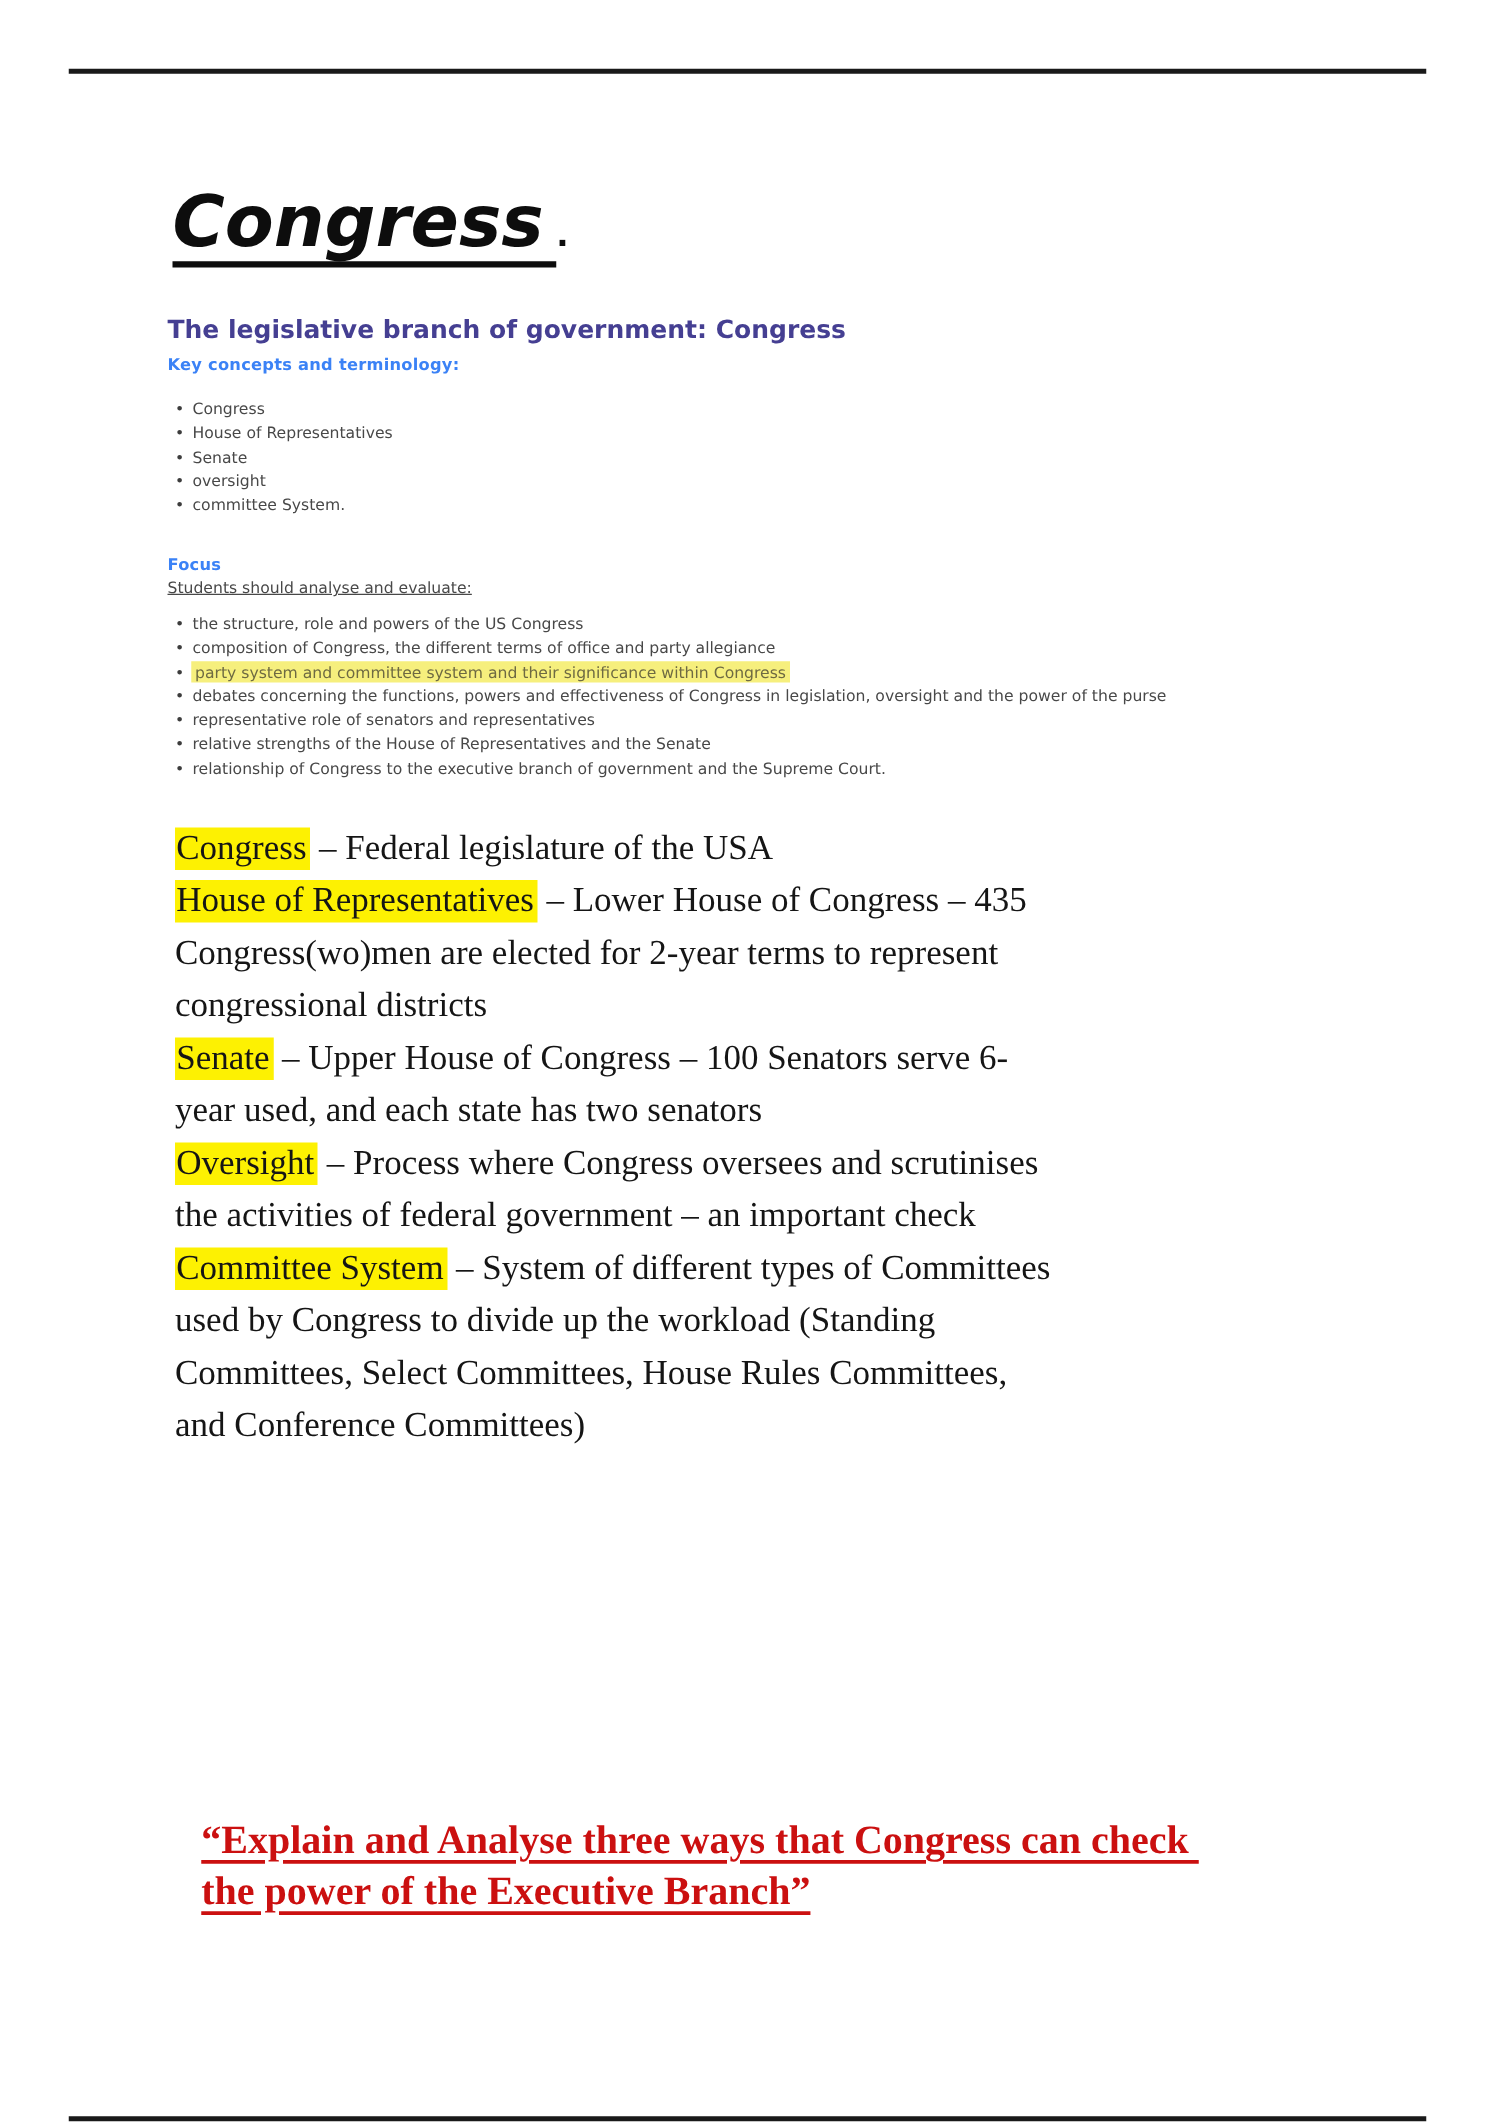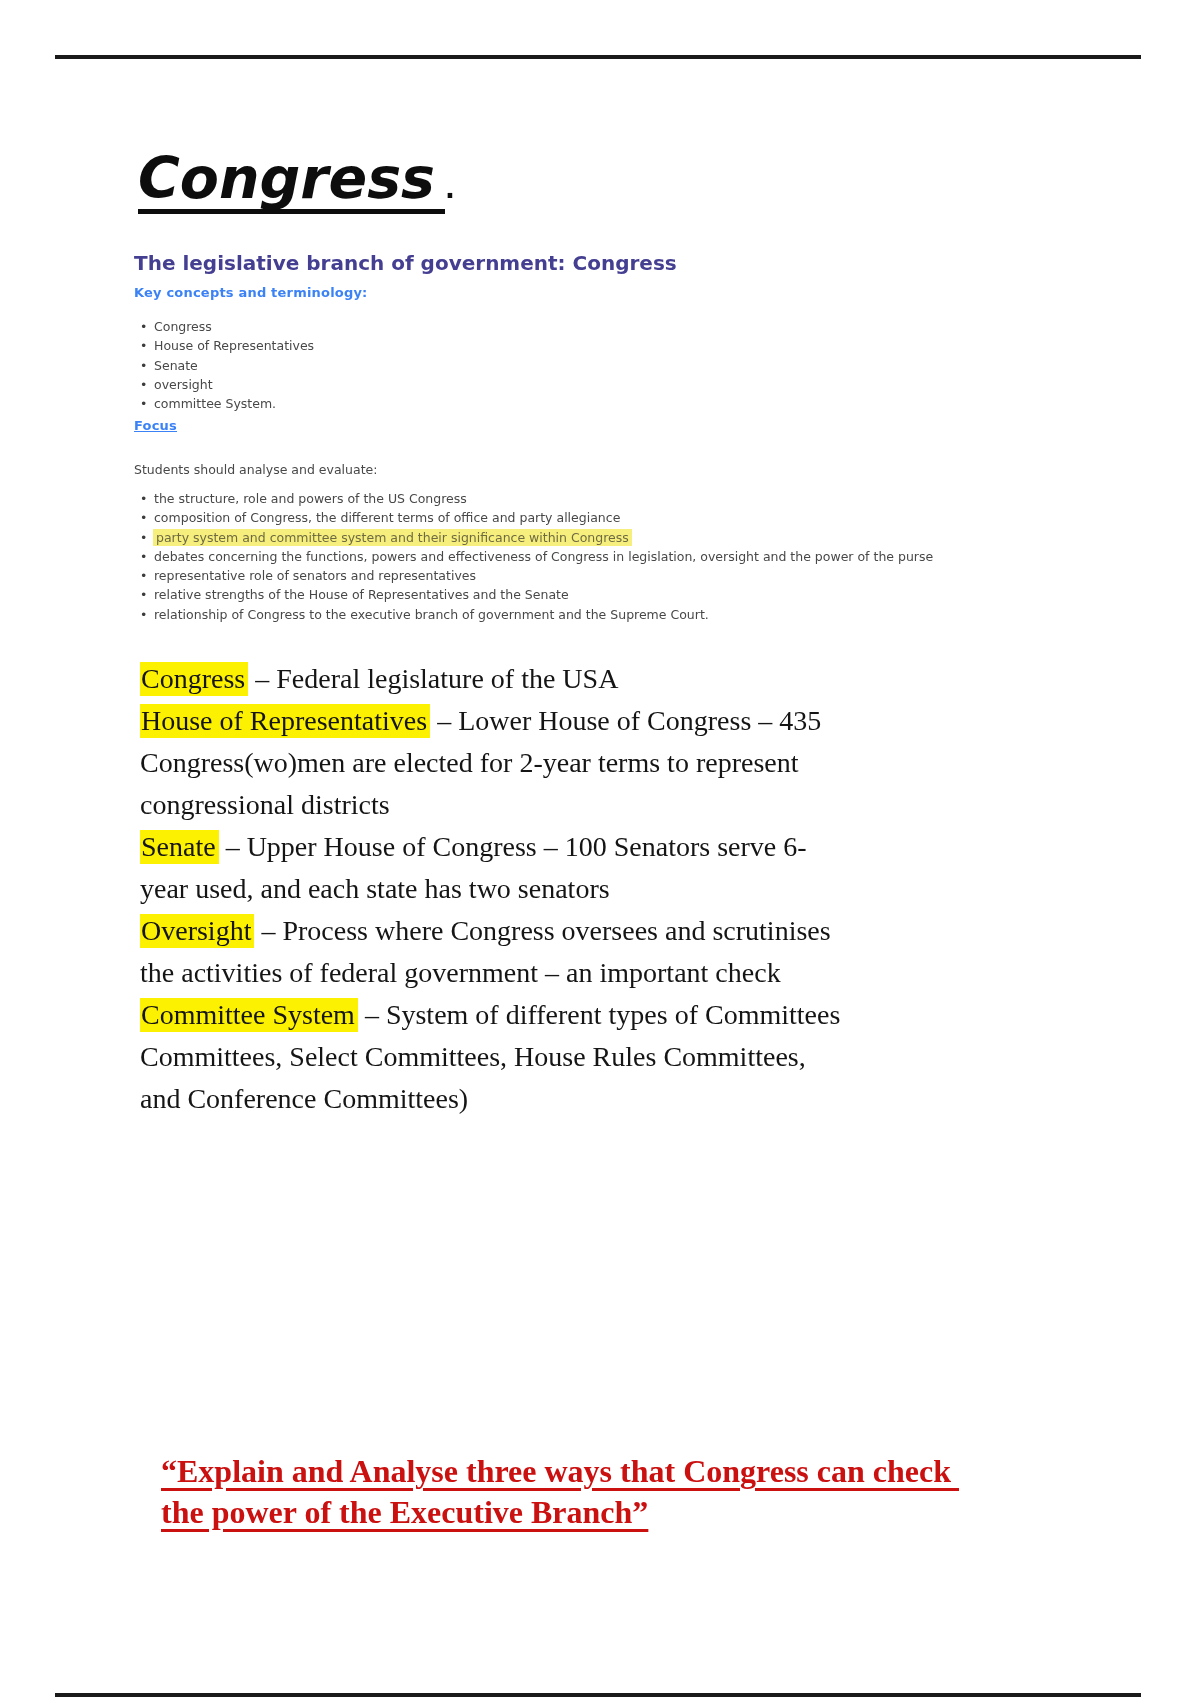--- a/index.html
+++ b/index.html
@@ -57,28 +57,29 @@
   .mini-heading{
     position:absolute;
     left:134px;
     font-size:13px;
     font-weight:bold;
     color:#3b82f6;
     letter-spacing:0.2px;
     white-space:nowrap;
   }
   .kc-heading{top:285px;}
-  .focus-heading{top:418px;text-decoration:underline;}
+  .focus-heading{top:445px;}
   .mini-text{
     position:absolute;
     left:134px;
     top:462px;
     font-size:12.5px;
     color:#484848;
     white-space:nowrap;
+    text-decoration:underline;
   }
   ul.bullets{
     position:absolute;
     left:138px;
     margin:0;
     padding:0;
     list-style:none;
   }
   ul.bullets.kc-list{top:317px;}
   ul.bullets.focus-list{top:489px;}
@@ -177,20 +178,21 @@
   <div class="defs">
       <div class="def-line"><span class="hl-yellow">Congress</span><span> – Federal legislature of the USA</span></div>
       <div class="def-line"><span class="hl-yellow">House of Representatives</span><span> – Lower House of Congress – 435</span></div>
       <div class="def-line"><span>Congress(wo)men are elected for 2-year terms to represent</span></div>
       <div class="def-line"><span>congressional districts</span></div>
       <div class="def-line"><span class="hl-yellow">Senate</span><span> – Upper House of Congress – 100 Senators serve 6-</span></div>
       <div class="def-line"><span>year used, and each state has two senators</span></div>
       <div class="def-line"><span class="hl-yellow">Oversight</span><span> – Process where Congress oversees and scrutinises</span></div>
       <div class="def-line"><span>the activities of federal government – an important check</span></div>
       <div class="def-line"><span class="hl-yellow">Committee System</span><span> – System of different types of Committees</span></div>
+      <div class="def-line"><span>used by Congress to divide up the workload (Standing</span></div>
       <div class="def-line"><span>Committees, Select Committees, House Rules Committees,</span></div>
       <div class="def-line"><span>and Conference Committees)</span></div>
     </div>
 
   <div class="question">
       <div class="q-line"><span class="q-underline">“Explain and Analyse three ways that Congress can check </span></div>
       <div class="q-line"><span class="q-underline">the power of the Executive Branch”</span></div>
     </div>
 
   <div class="rule bottom"></div>

